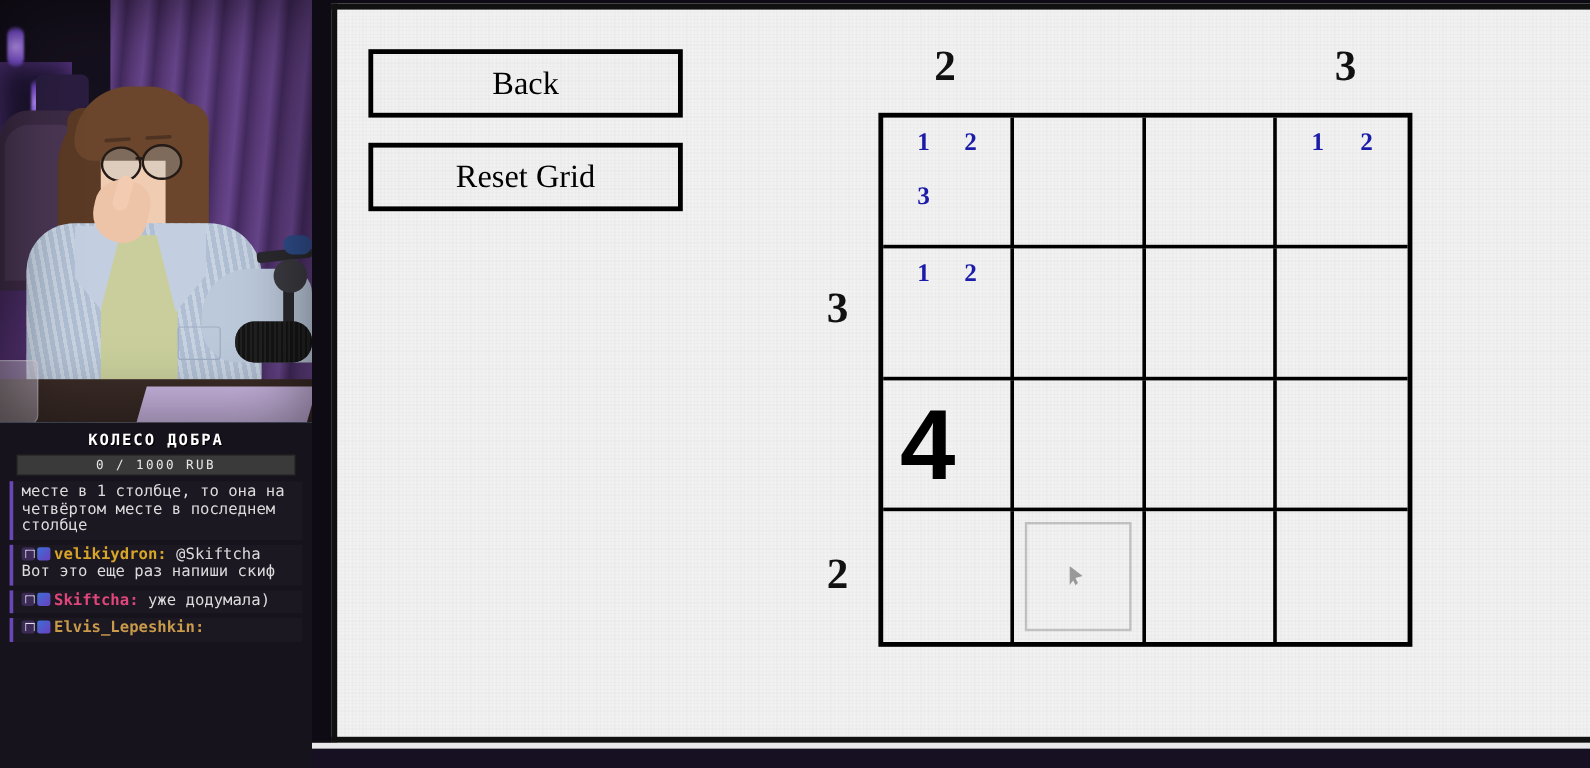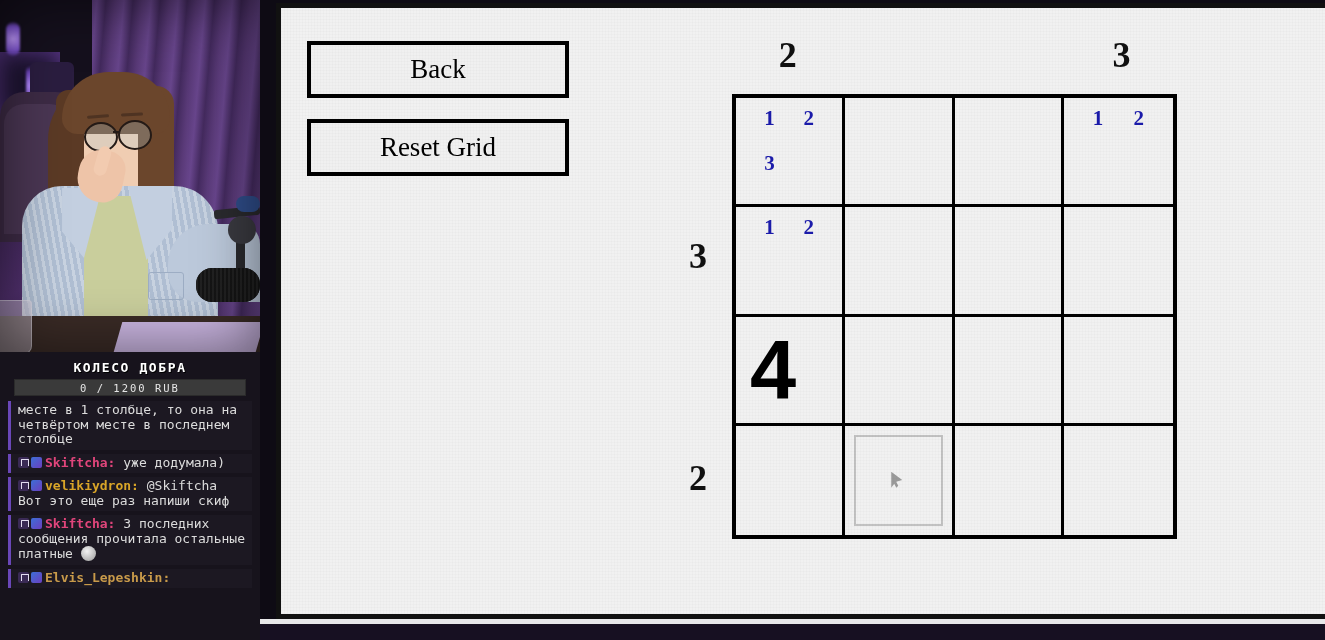--- a/index.html
+++ b/index.html
@@ -185,34 +185,31 @@
 
       <div class="desk"></div>
       <div class="deskpad"></div>
       <div class="glass"></div>
       <div class="cam-vig"></div>
     </div>
 
     <div id="chat-panel">
       <div id="wheel-title">КОЛЕСО ДОБРА</div>
       <div id="wheel-bar">
-        <span>0 / 1200 RUB</span>
+        <span>0 / 1000 RUB</span>
       </div>
       <div id="chat-list">
           <div class="msg">
             <div class="msg-line">месте в 1 столбце, то она на четвёртом месте в последнем столбце </div>
           </div>
           <div class="msg">
+            <div class="msg-line"><span class="tw-badge"></span><span class="sub-badge"></span><span class="uname" style="color: rgb(217, 165, 40);">velikiydron: </span> @Skiftcha Вот это еще раз напиши скиф </div>
+          </div>
+          <div class="msg">
             <div class="msg-line"><span class="tw-badge"></span><span class="sub-badge"></span><span class="uname" style="color: rgb(224, 69, 123);">Skiftcha: </span> уже додумала) </div>
-          </div>
-          <div class="msg">
-            <div class="msg-line"><span class="tw-badge"></span><span class="sub-badge"></span><span class="uname" style="color: rgb(217, 165, 40);">velikiydron: </span> @Skiftcha Вот это еще раз напиши скиф </div>
-          </div>
-          <div class="msg">
-            <div class="msg-line"><span class="tw-badge"></span><span class="sub-badge"></span><span class="uname" style="color: rgb(224, 69, 123);">Skiftcha: </span> 3 последних сообщения прочитала остальные платные <span class="emote"></span></div>
           </div>
           <div class="msg">
             <div class="msg-line"><span class="tw-badge"></span><span class="sub-badge"></span><span class="uname" style="color: rgb(200, 154, 74);">Elvis_Lepeshkin:</span></div>
           </div>
         </div>
     </div>
   </div>
 
   <div id="game">
     <div id="page">

